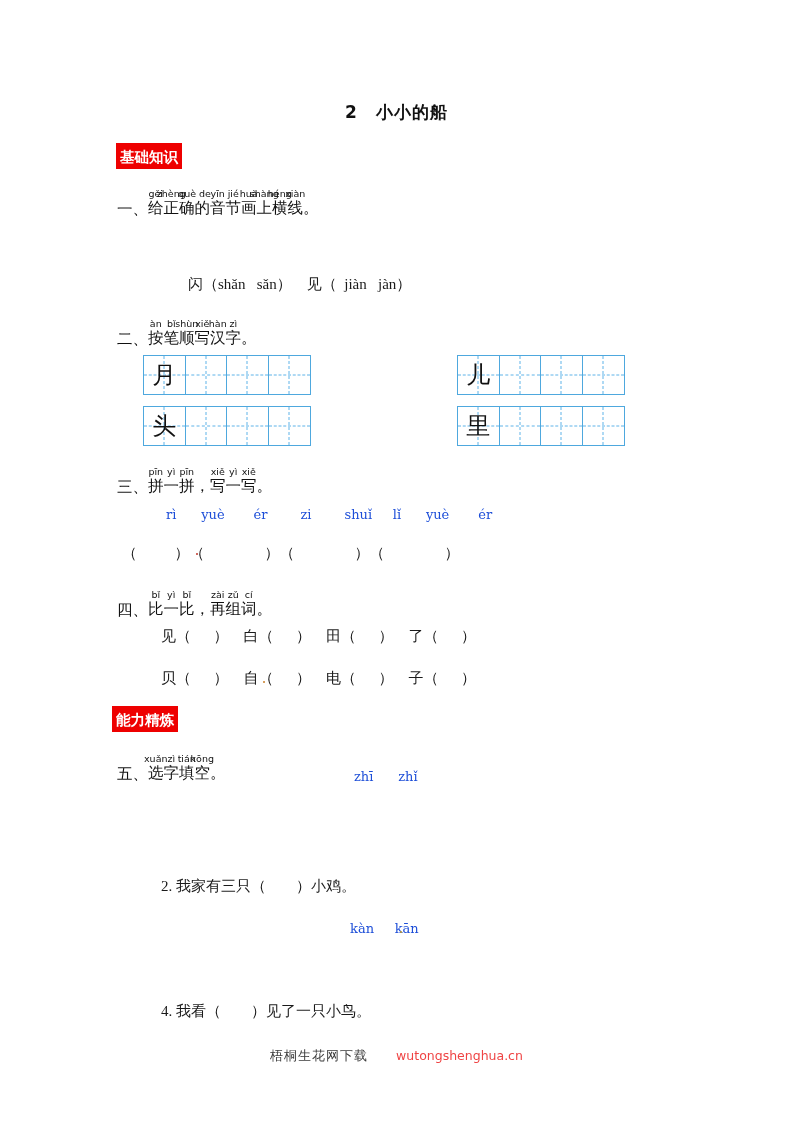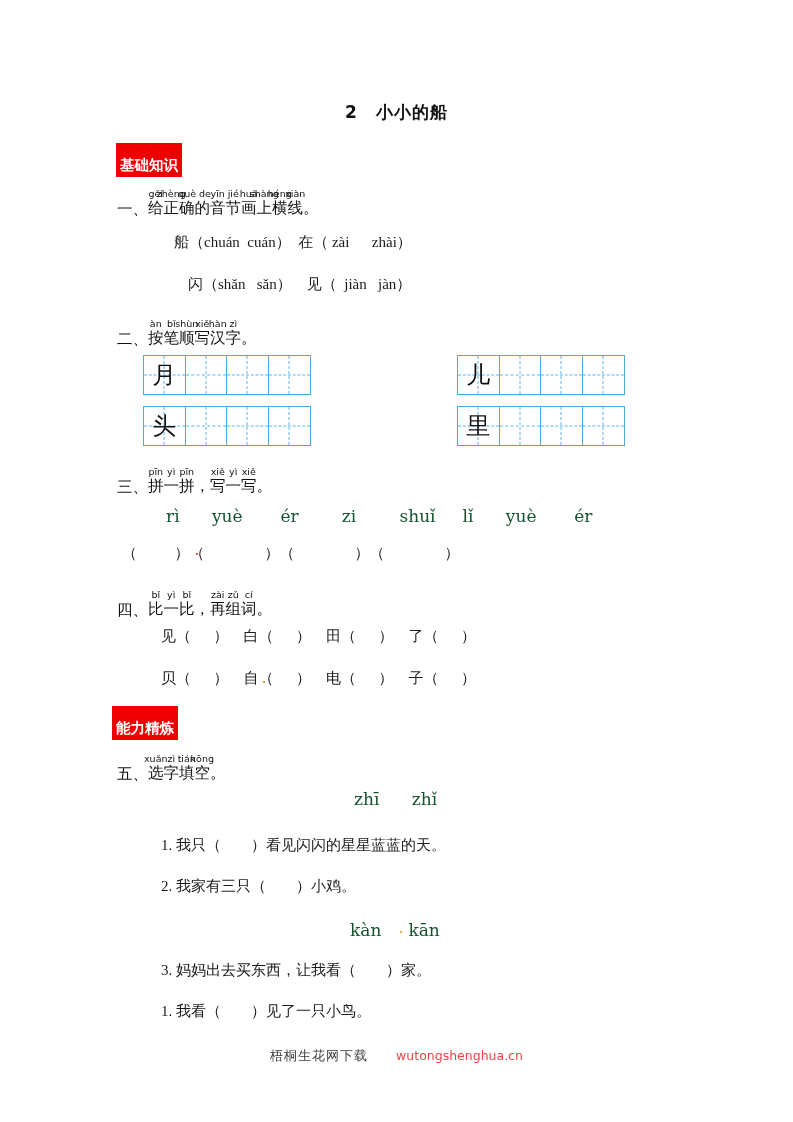--- a/index.html
+++ b/index.html
@@ -29,21 +29,21 @@
   .doc-title .num { margin-right: 18px; font-weight:700; }
 
   
   .badge {
     position: absolute;
     background: #ee0000;
     color: #ffffff;
     font-family: "DejaVu Sans", "Liberation Sans", sans-serif;
     font-size: 14.5px;
     font-weight: 700;
-    padding: 14px 4px 3px 4px;
+    padding: 6px 4px 3px 4px;
     line-height: 1.15;
     letter-spacing: 0px;
     white-space: nowrap;
   }
 
   
   .ex-head {
     position: absolute;
     font-family: "DejaVu Sans", "Liberation Sans", sans-serif;
     font-size: 15.5px;
@@ -78,22 +78,22 @@
   .line {
     position: absolute;
     font-family: "Liberation Serif", "DejaVu Serif", serif;
     font-size: 15px;
     color: #1a1a1a;
     white-space: pre;
     line-height: 1;
   }
   .line.mono-pinyin {
     font-family: "DejaVu Serif", "Liberation Serif", serif;
-    font-size: 17px;
-    color: #14532d;
+    font-size: 13px;
+    color: #1d4ed8;
   }
 
   
   .grid {
     position: absolute;
     display: flex;
     border: 1.6px solid #4ea8de;
     background: #fff;
   }
   .cell {
@@ -168,21 +168,20 @@
   <div class="doc-title">
     <span class="num">2</span><span>小小的船</span>
   </div>
 
   <div class="badge" style="top:143px; left:116px;">基础知识</div>
 
   <div class="ex-head" style="top:200px; left:117px;">
     <span class="idx">一、</span><span class="ruby"><span class="rt">gěi</span><span class="rb">给</span></span><span class="ruby"><span class="rt">zhèng</span><span class="rb">正</span></span><span class="ruby"><span class="rt">què de</span><span class="rb">确的</span></span><span class="ruby"><span class="rt">yīn</span><span class="rb">音</span></span><span class="ruby"><span class="rt">jié</span><span class="rb">节</span></span><span class="ruby"><span class="rt">huà</span><span class="rb">画</span></span><span class="ruby"><span class="rt">shàng</span><span class="rb">上</span></span><span class="ruby"><span class="rt">héng</span><span class="rb">横</span></span><span class="ruby"><span class="rt">xiàn</span><span class="rb">线</span></span><span class="ruby"><span class="rt"></span><span class="rb">。</span></span>
   </div>
 
-  <div class="line" style="top:235px; left:174px;">船（chuán  cuán）  在（ zài      zhài）</div>
   <div class="line" style="top:277px; left:188px;">闪（shǎn   sǎn）    见（  jiàn   jàn）</div>
 
   <div class="ex-head" style="top:330px; left:117px;">
     <span class="idx">二、</span><span class="ruby"><span class="rt">àn</span><span class="rb">按</span></span><span class="ruby"><span class="rt">bǐ</span><span class="rb">笔</span></span><span class="ruby"><span class="rt">shùn</span><span class="rb">顺</span></span><span class="ruby"><span class="rt">xiě</span><span class="rb">写</span></span><span class="ruby"><span class="rt">hàn</span><span class="rb">汉</span></span><span class="ruby"><span class="rt">zì</span><span class="rb">字</span></span><span class="ruby"><span class="rt"></span><span class="rb">。</span></span>
   </div>
 
   <div class="grid" style="top:355px; left:143px;">
     <div class="cell">
         <span class="glyph">月</span>
       </div>
@@ -233,27 +232,25 @@
   <div class="line" style="top:671px; left:161px;">贝（      ）    自（      ）    电（      ）    子（      ）</div>
   <div class="line" style="top:629px; left:161px;">见（      ）    白（      ）    田（      ）    了（      ）</div>
   <div class="dot" style="top:681px; left:263px; background:#c87f2a;"></div>
 
   <div class="badge" style="top:706px; left:112px;">能力精炼</div>
 
   <div class="ex-head" style="top:765px; left:117px;">
     <span class="idx">五、</span><span class="ruby"><span class="rt">xuǎn</span><span class="rb">选</span></span><span class="ruby"><span class="rt">zì</span><span class="rb">字</span></span><span class="ruby"><span class="rt">tián</span><span class="rb">填</span></span><span class="ruby"><span class="rt">kōng</span><span class="rb">空</span></span><span class="ruby"><span class="rt"></span><span class="rb">。</span></span>
   </div>
 
-  <div class="line mono-pinyin" style="top:791px; left:354px;">zhī      zhǐ</div>
-  <div class="line" style="top:838px; left:161px;">1. 我只（        ）看见闪闪的星星蓝蓝的天。</div>
+  <div class="line mono-pinyin" style="top:770px; left:354px;">zhī      zhǐ</div>
   <div class="line" style="top:879px; left:161px;font-family:Liberation Serif, serif;">2. 我家有三只（        ）小鸡。</div>
 
   <div class="line mono-pinyin" style="top:922px; left:350px;">kàn     kān</div>
   <div class="dot" style="top:931px; left:400px; background:#c8a02a;"></div>
 
-  <div class="line" style="top:963px; left:161px;">3. 妈妈出去买东西，让我看（        ）家。</div>
-  <div class="line" style="top:1004px; left:161px;">1. 我看（        ）见了一只小鸟。</div>
+  <div class="line" style="top:1004px; left:161px;">4. 我看（        ）见了一只小鸟。</div>
 
   <div class="footer">
     <span class="cn">梧桐生花网下载</span><span class="url">wutongshenghua.cn</span>
   </div>
 
 </div>
 
 </body></html>

